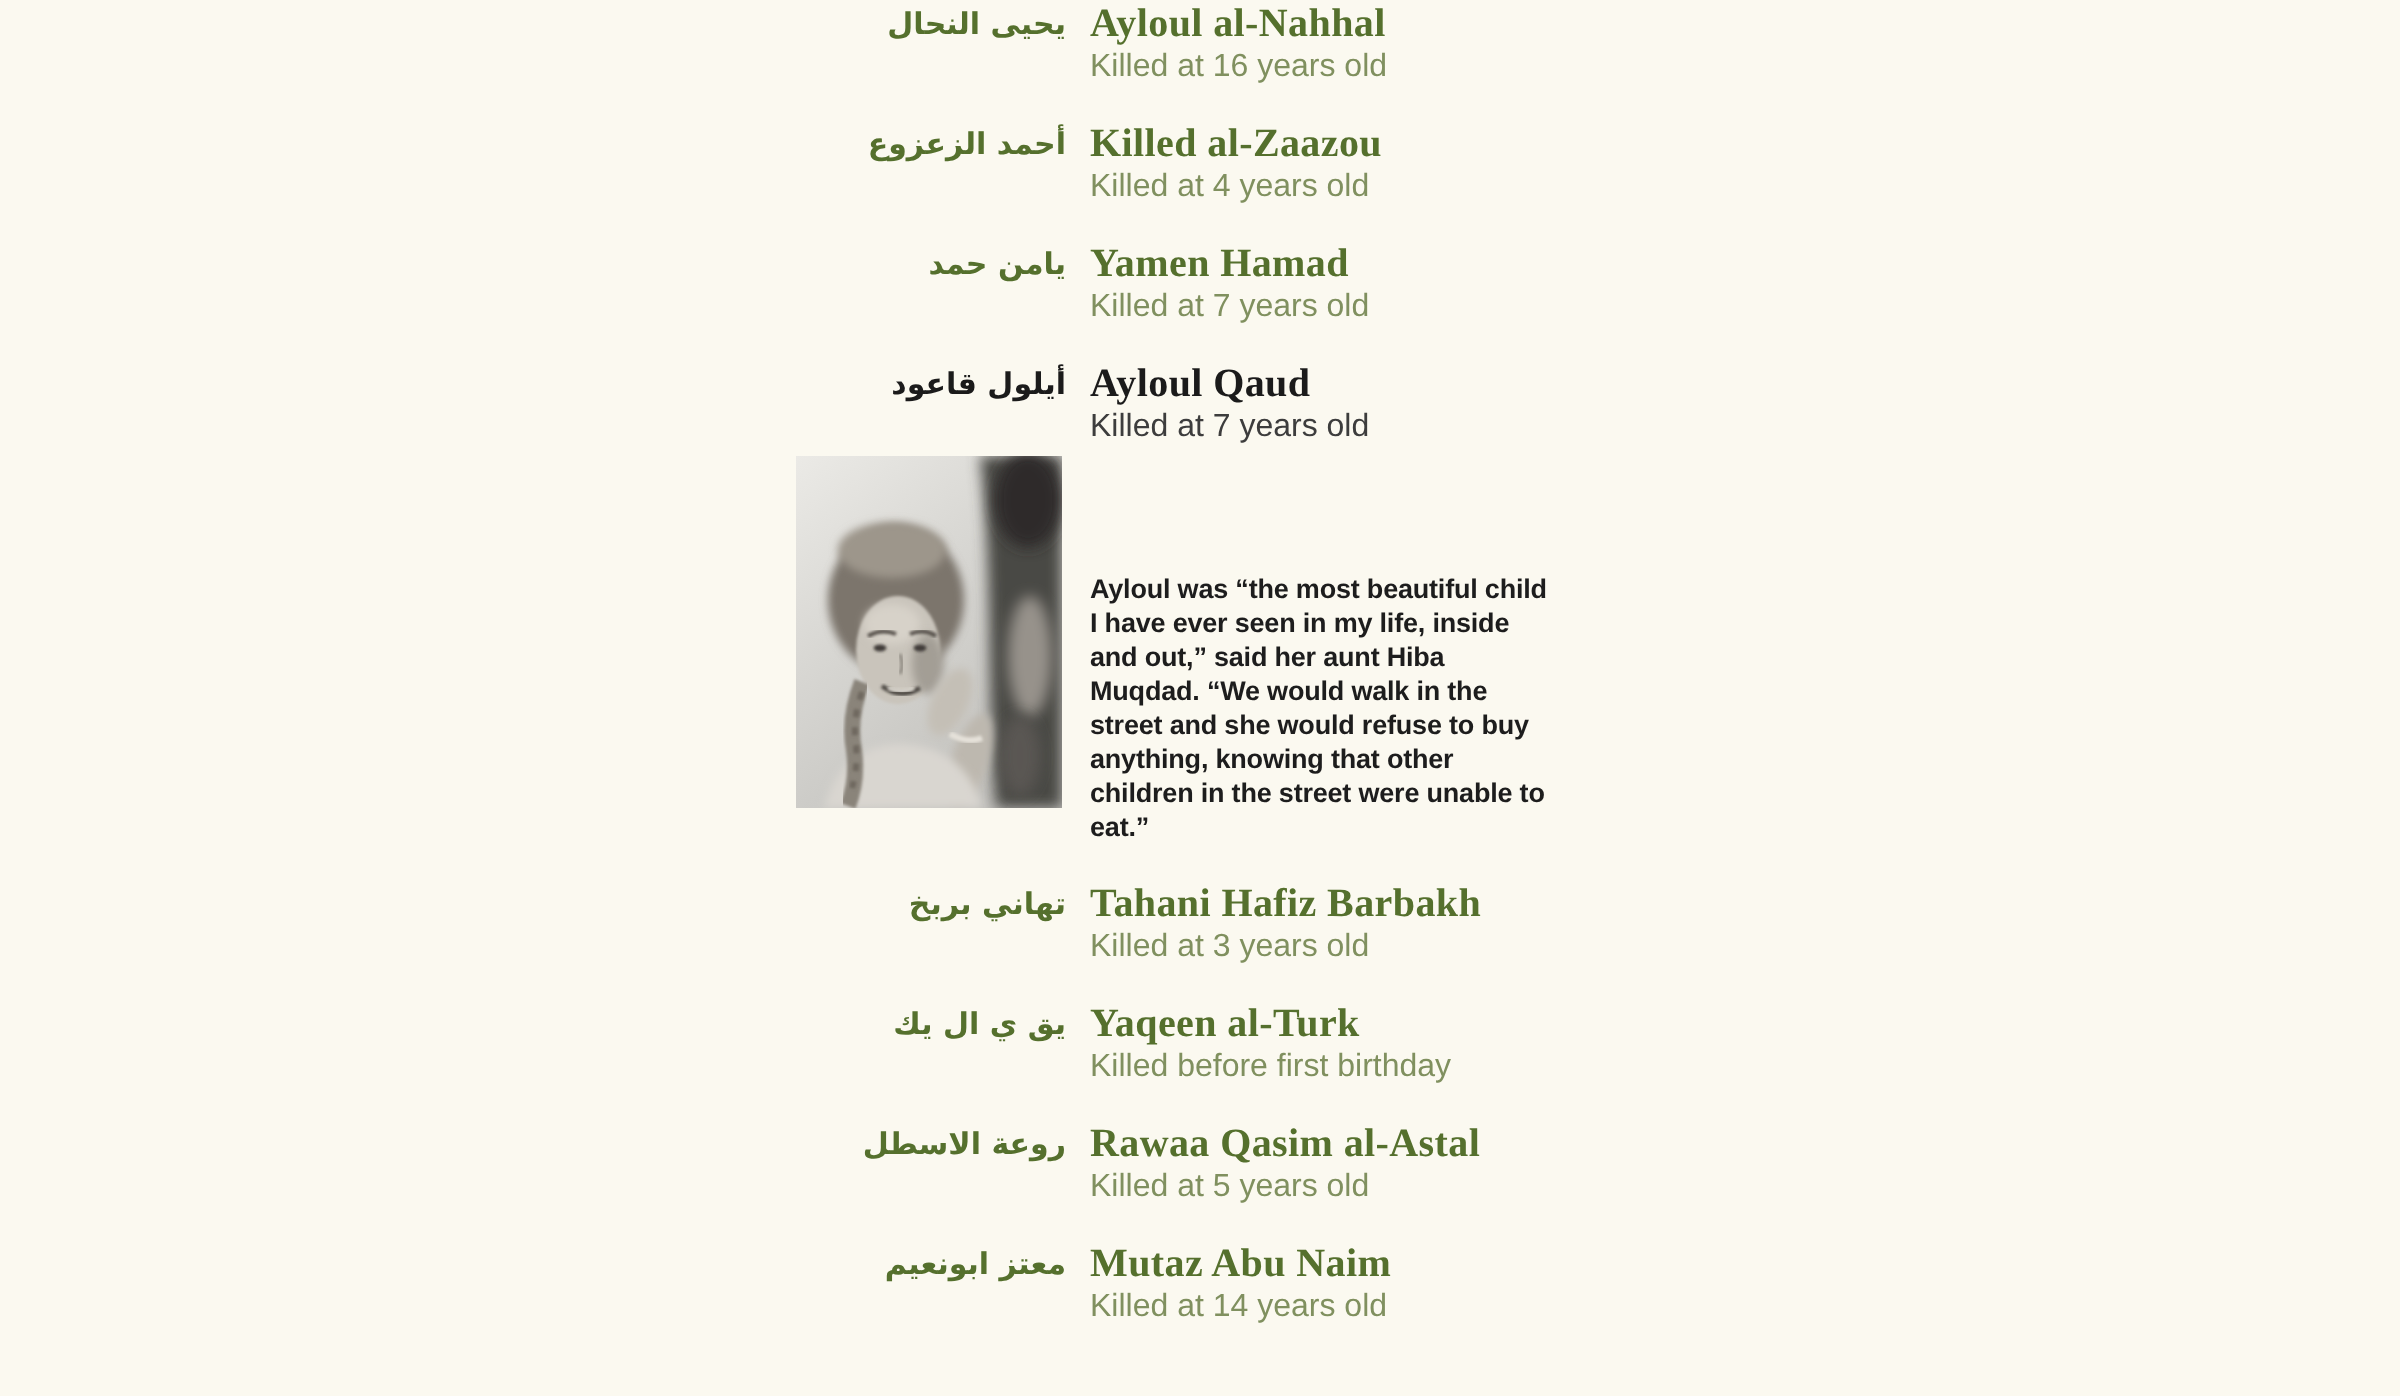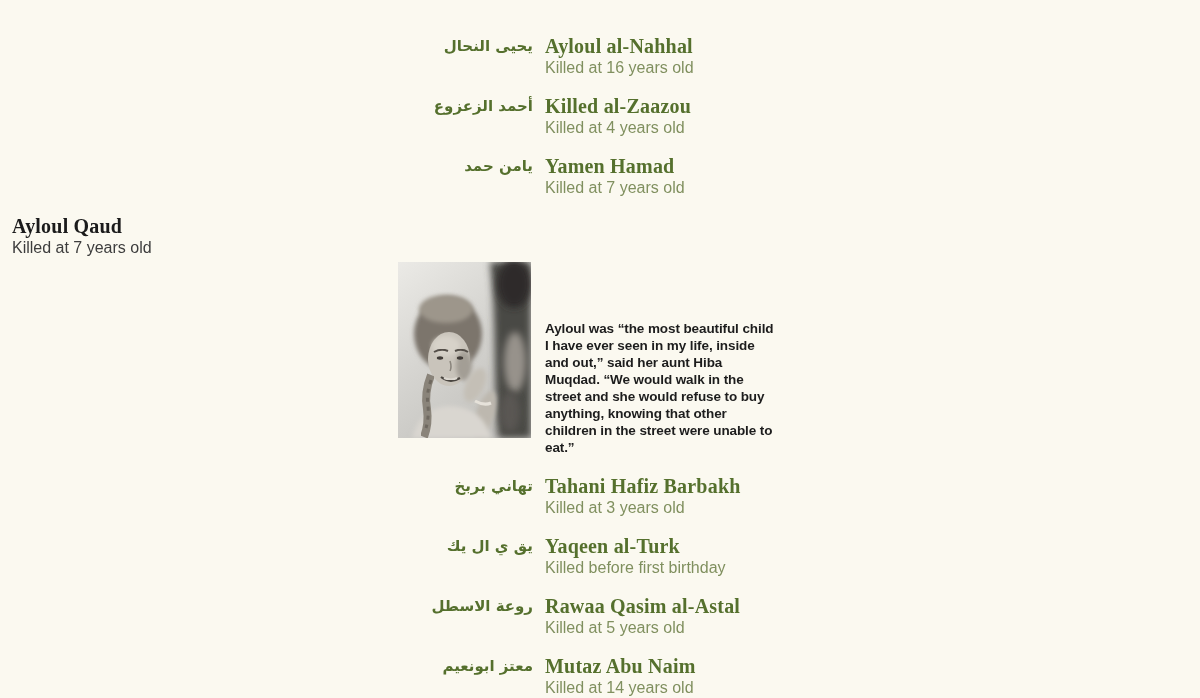--- a/index.html
+++ b/index.html
@@ -7,21 +7,21 @@
     --green:#55702d;
     --subtle-green:#80905f;
     --dark:#1b1b1b;
     --dark-sub:#3d3d3d;
   }
   html,body{margin:0;padding:0;}
   body{
     width:1200px;height:698px;background:var(--bg);overflow:hidden;
     font-family:"Liberation Sans","DejaVu Sans",sans-serif;
   }
-  .list{padding-top:34px;}
+  .list{}
   .entry{margin-bottom:18px;}
   .entry .row{display:flex;align-items:flex-start;}
   .arabic-col{
     width:533px;text-align:right;font-size:15px;line-height:24px;
     color:var(--green);font-family:"DejaVu Sans","Liberation Sans",sans-serif;
     font-weight:700;
   }
   .info-col{margin-left:12px;}
   .name{
     font-family:"Liberation Serif","DejaVu Serif",serif;font-weight:700;
@@ -71,20 +71,21 @@
       <div class="arabic-col" dir="rtl">يامن حمد</div>
       <div class="info-col">
         <div class="name">Yamen Hamad</div>
         <div class="subtitle">Killed at 7 years old</div>
       </div>
     </div>
   </div>
 
   <div class="entry active">
     <div class="row">
+      <div class="arabic-col" dir="rtl">أيلول قاعود</div>
       <div class="info-col">
         <div class="name">Ayloul Qaud</div>
         <div class="subtitle">Killed at 7 years old</div>
       </div>
     </div>
     <div class="detail">
       <svg class="photo" viewBox="0 0 133 176" preserveAspectRatio="none" aria-hidden="true">
         <defs>
           <linearGradient id="sky" x1="0" y1="0" x2="0.6" y2="1">
             <stop offset="0" stop-color="#ebeae6"></stop>

